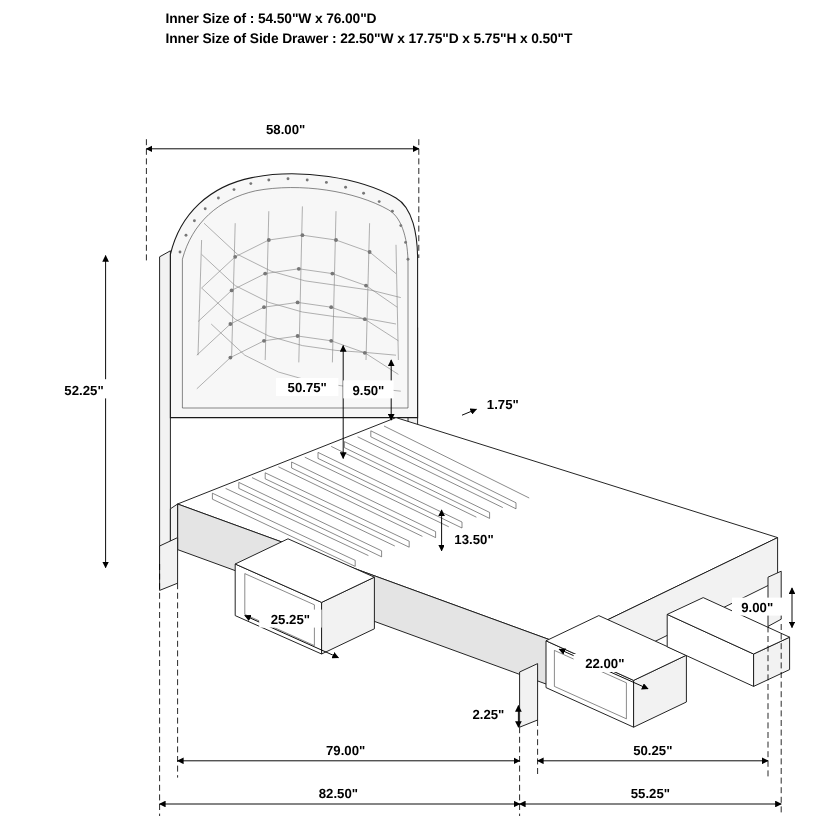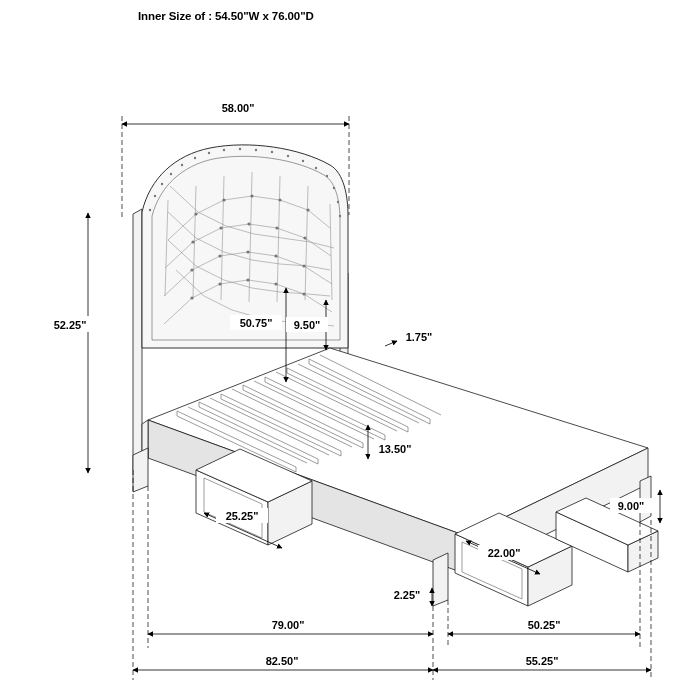--- a/index.html
+++ b/index.html
@@ -53,20 +53,21 @@
   .tuft { fill: none; stroke: #8a8a8a; stroke-width: 0.55; }
   .tuftdot { fill: #777; }
 </style>
 </head>
 <body>
 
 <div id="stage">
 
   <div class="spec-block">
     <div class="spec-line">Inner Size of : 54.50"W x 76.00"D</div>
+    <div class="spec-line">Inner Size of Side Drawer : 22.50"W x 17.75"D x 5.75"H x 0.50"T</div>
   </div>
 
   <svg class="diagram" viewBox="0 0 700 700">
     <defs>
       <marker id="ar" viewBox="0 0 10 10" refX="9" refY="5" markerWidth="7" markerHeight="7" orient="auto-start-reverse">
         <path d="M 0 0 L 10 5 L 0 10 z" fill="#000"></path>
       </marker>
     </defs>
 
     <g>

